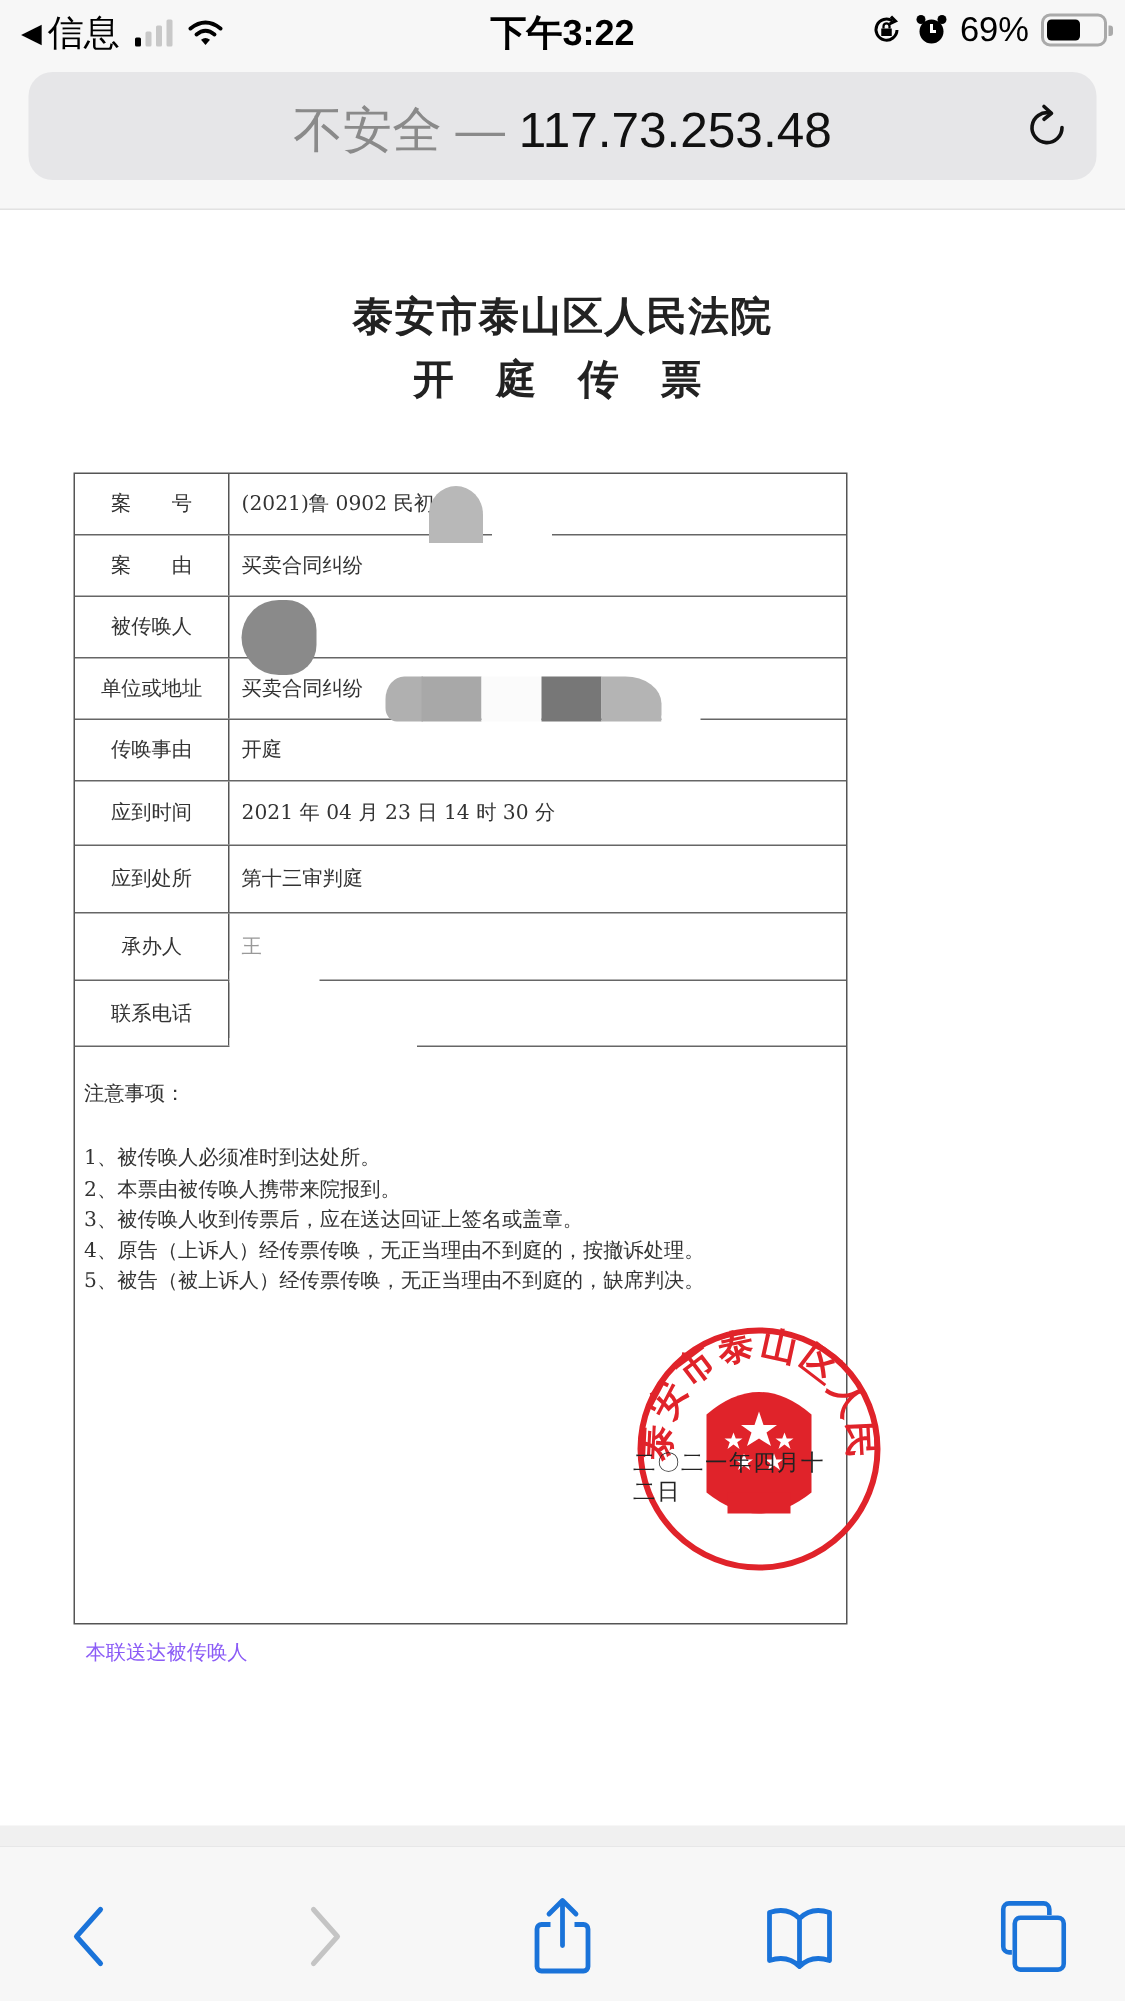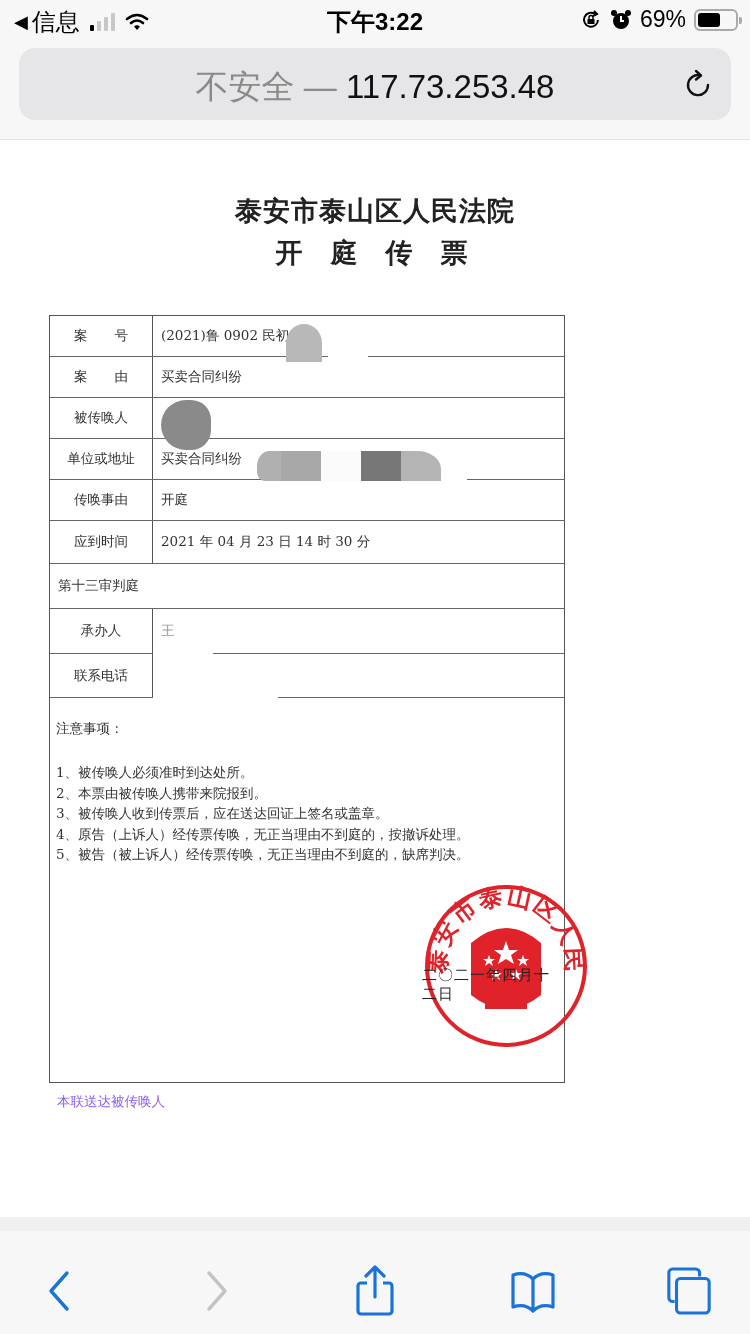--- a/index.html
+++ b/index.html
@@ -142,20 +142,21 @@
     </div>
     <div class="row" style="height:41px">
       <div class="lbl">传唤事由</div>
       <div class="val">开庭</div>
     </div>
     <div class="row" style="height:43px">
       <div class="lbl">应到时间</div>
       <div class="val">2021 年 04 月 23 日 14 时 30 分</div>
     </div>
     <div class="row" style="height:45px">
+      <div class="lbl">应到处所</div>
       <div class="val">第十三审判庭</div>
     </div>
     <div class="row" style="height:45px">
       <div class="lbl">承办人</div>
       <div class="val">
         <span style="color:#999">王</span>
         <div style="position:absolute;left:0;top:38px;width:60px;height:8px;background:#fff;"></div>
       </div>
     </div>
     <div class="row" style="height:44px">

